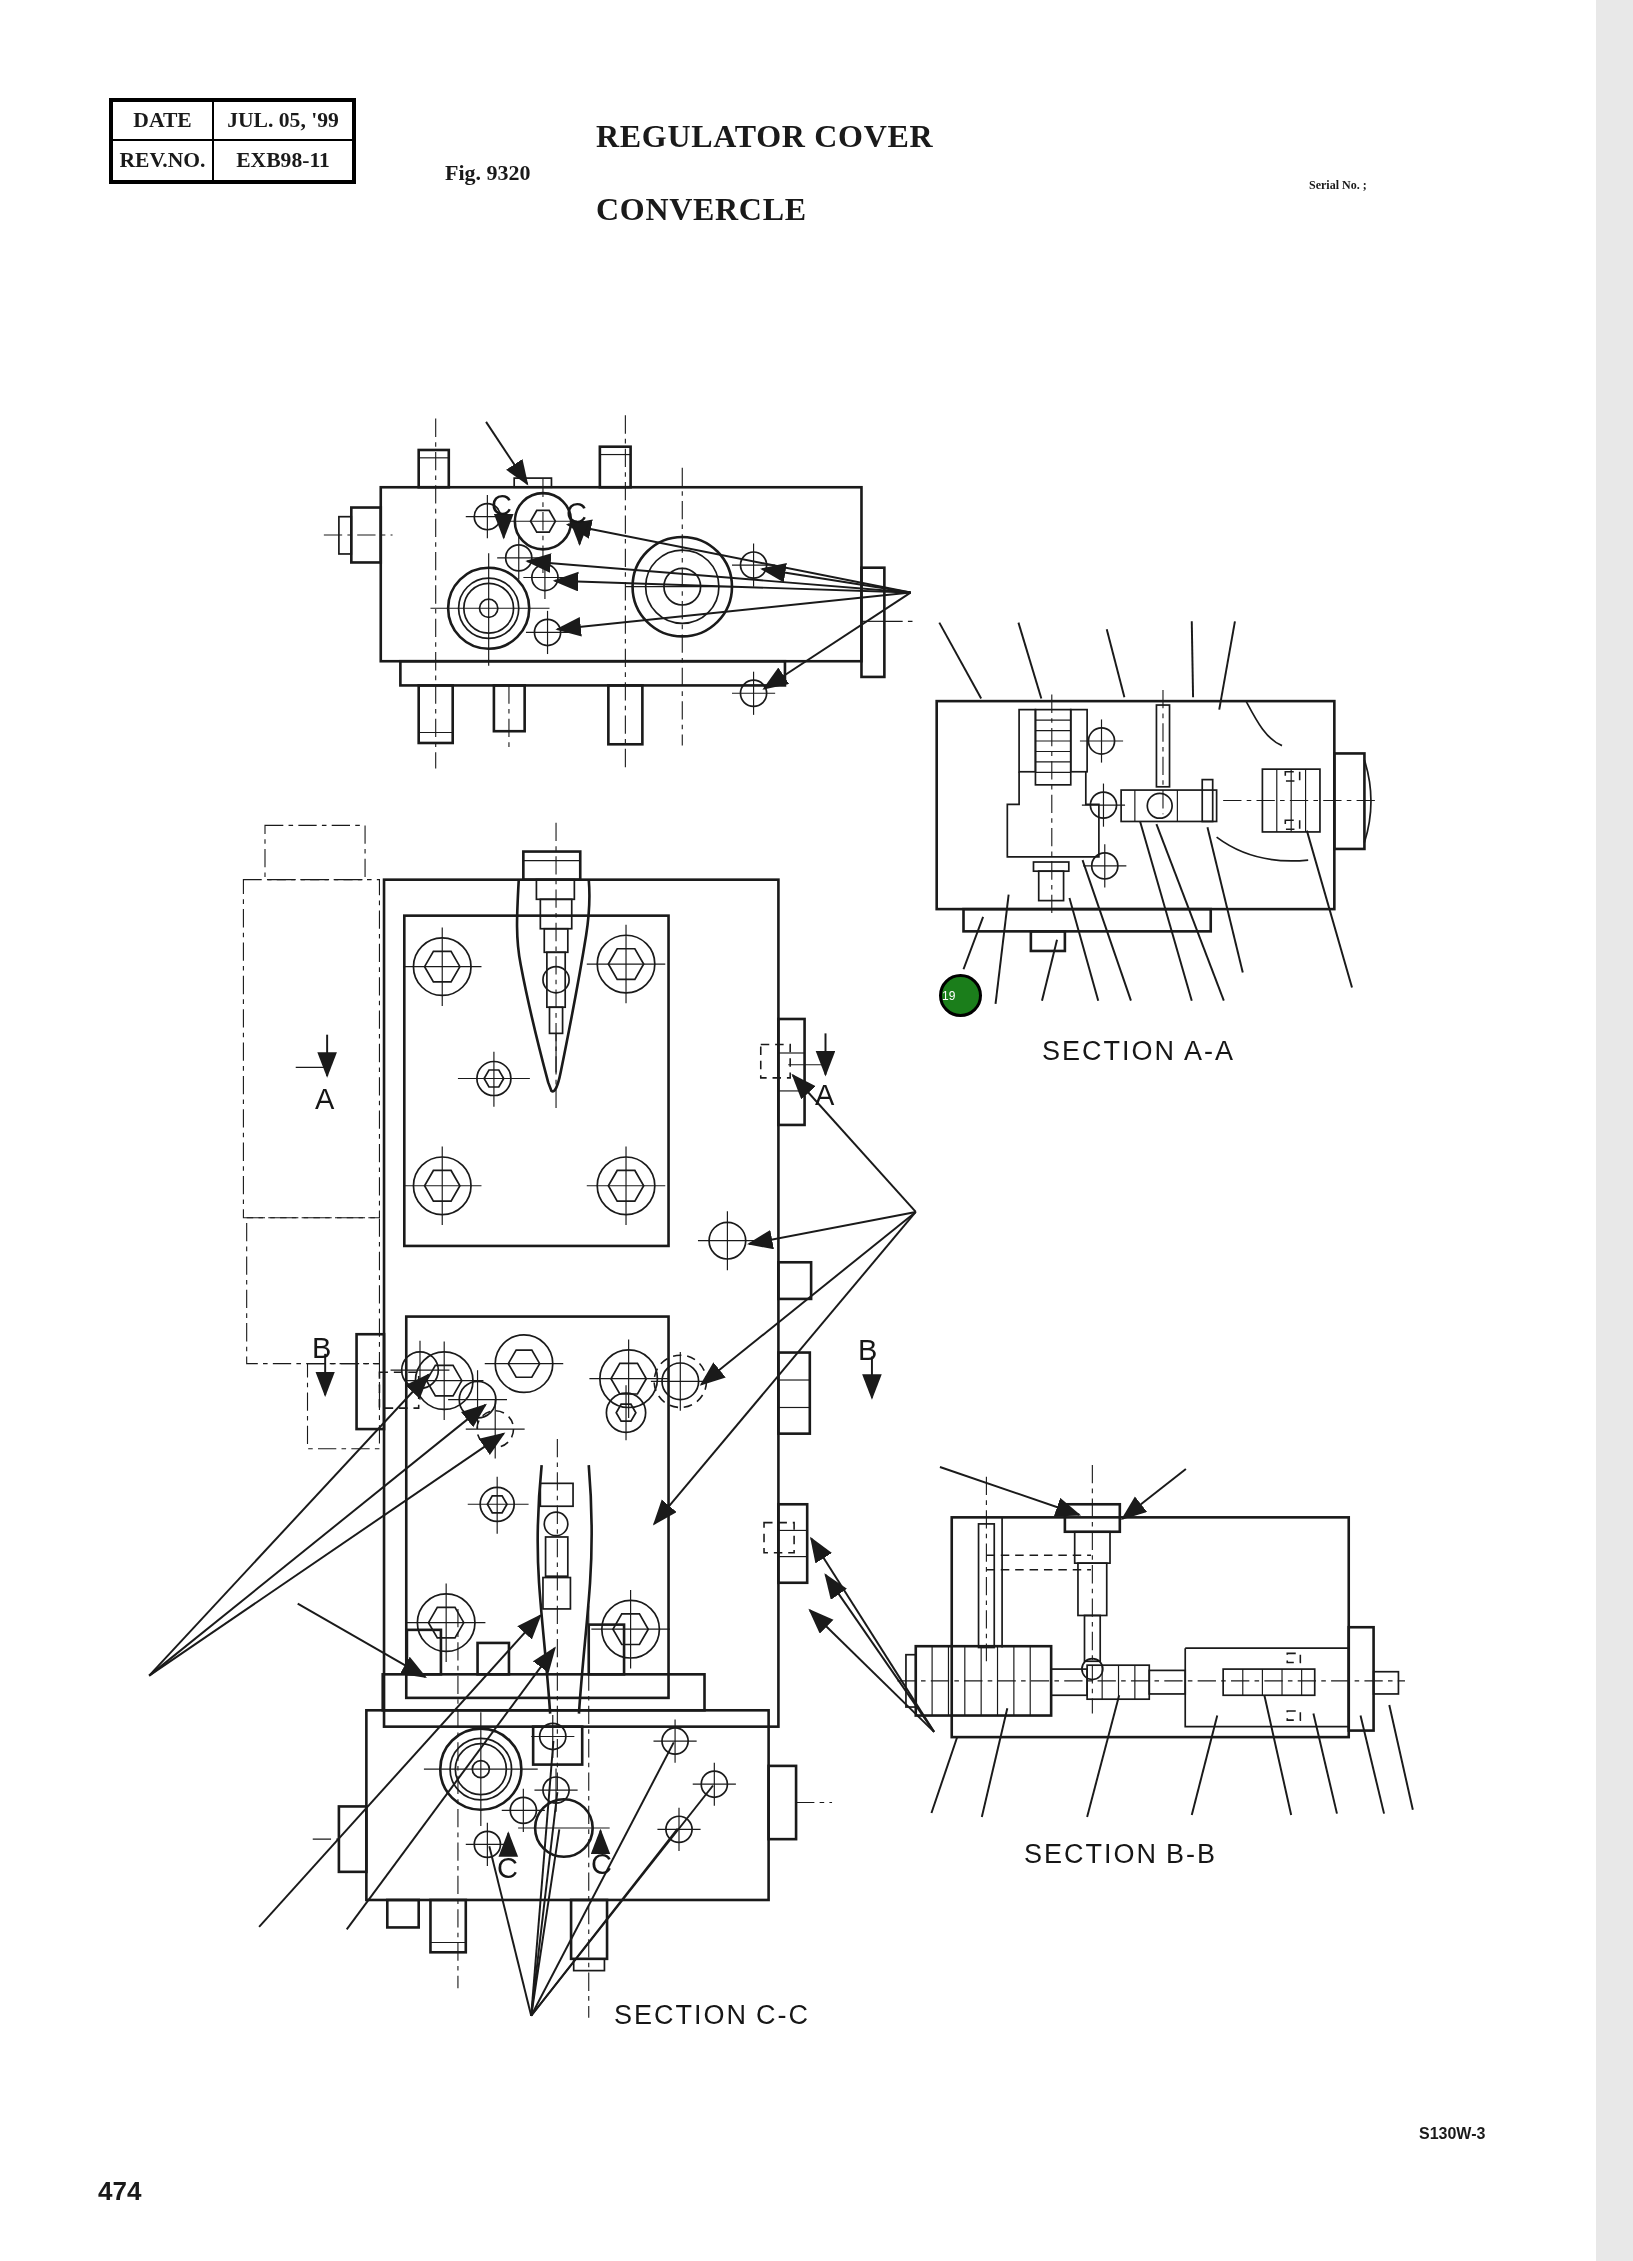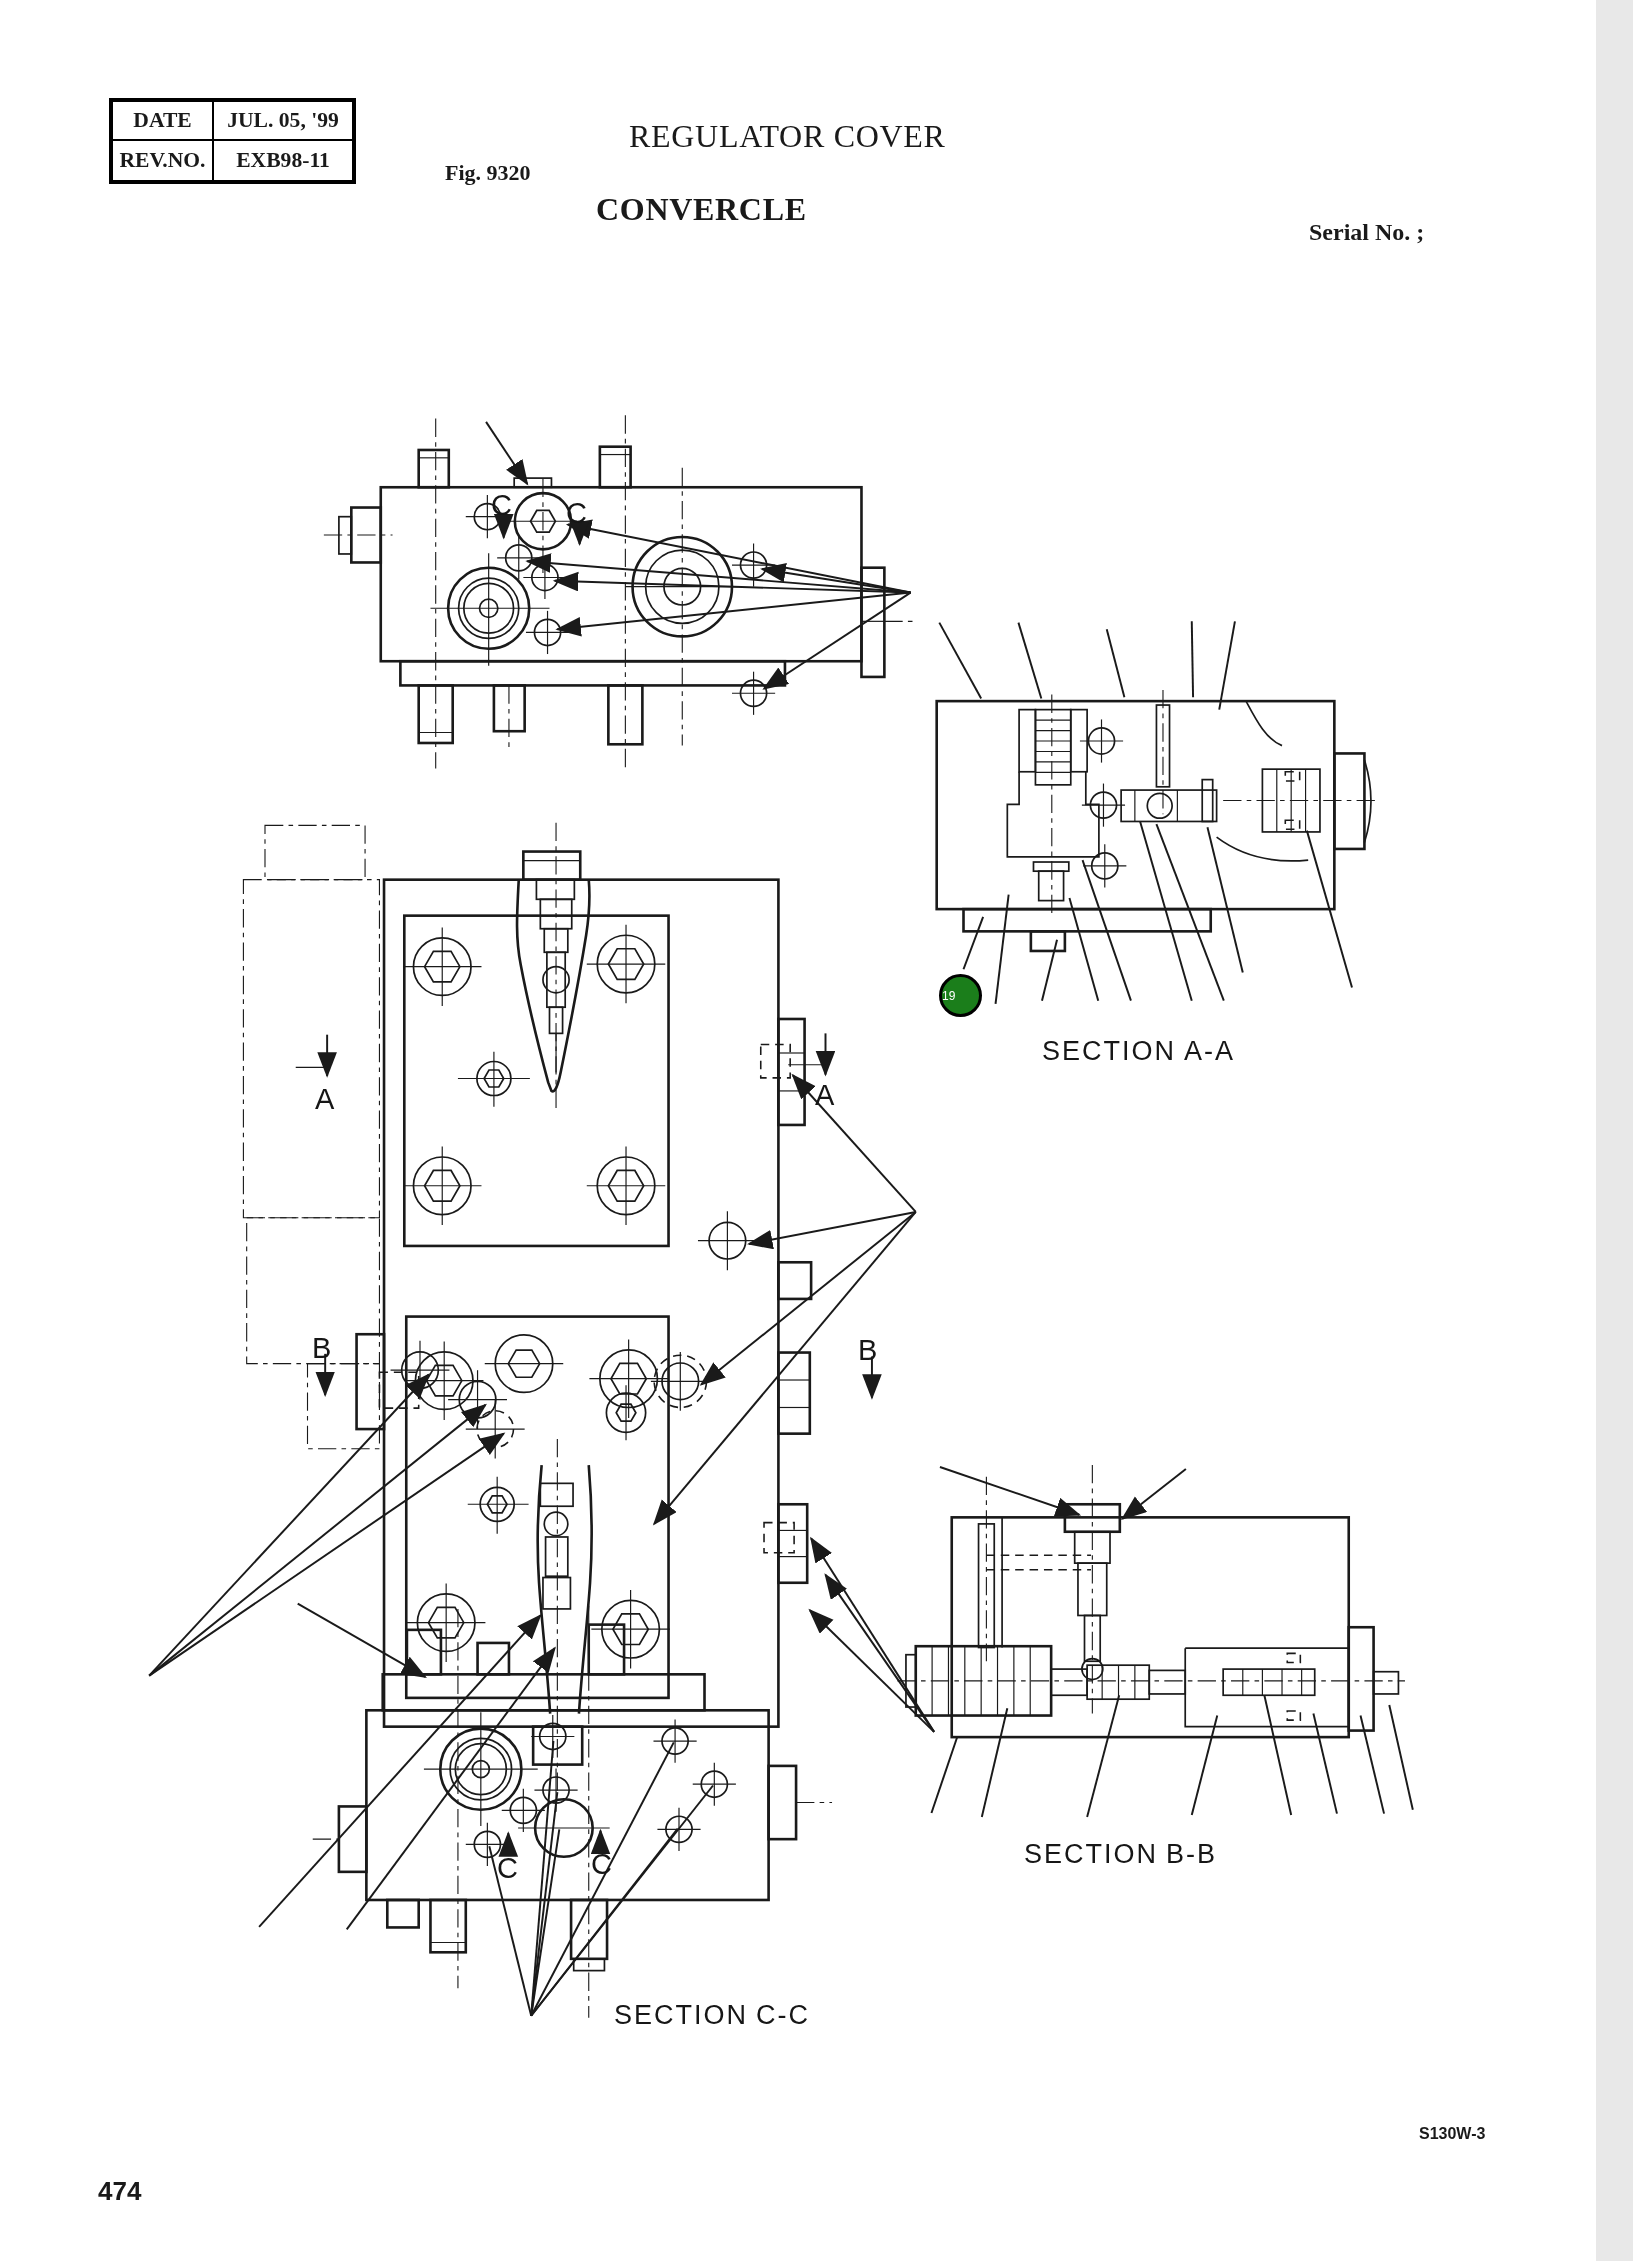--- a/index.html
+++ b/index.html
@@ -15,23 +15,23 @@
 
   .info-table{position:absolute;left:109px;top:98px;width:247px;height:86px;
       border:4.6px solid #000;box-sizing:border-box;display:grid;
       grid-template-columns:101px 1fr;grid-template-rows:1fr 1fr;
       font-weight:bold;font-size:21.6px;}
   .info-table .cell{display:flex;align-items:center;justify-content:center;box-sizing:border-box;}
   .info-table .c1{border-right:2.6px solid #000;}
   .info-table .r1{border-bottom:2.6px solid #000;}
 
   .fig-no{position:absolute;left:445px;top:160px;font-weight:bold;font-size:22px;}
-  .title-1{position:absolute;left:596px;top:118px;font-weight:normal;font-size:32px;letter-spacing:0.7px;margin-left:33px;}
+  .title-1{position:absolute;left:596px;top:118px;font-weight:bold;font-size:32px;letter-spacing:0.7px;}
   .title-2{position:absolute;left:596px;top:191px;font-weight:bold;font-size:32px;letter-spacing:0.7px;}
-  .serial{position:absolute;left:1309px;top:178px;font-weight:bold;font-size:24px;margin-top:41px;}
+  .serial{position:absolute;left:1309px;top:178px;font-weight:bold;font-size:12px;}
 
   .section-label{position:absolute;display:flex;gap:8px;
       font-family:"Liberation Sans",sans-serif;font-size:27px;color:#161616;letter-spacing:2px;}
   .lbl-aa{left:1042px;top:1036px;}
   .lbl-bb{left:1024px;top:1839px;}
   .lbl-cc{left:614px;top:2000px;}
 
   .marker{position:absolute;font-family:"Liberation Sans",sans-serif;font-size:29px;color:#161616;}
   .mk-c-tv-l{left:491px;top:489px;}
   .mk-c-tv-r{left:566px;top:497px;}

